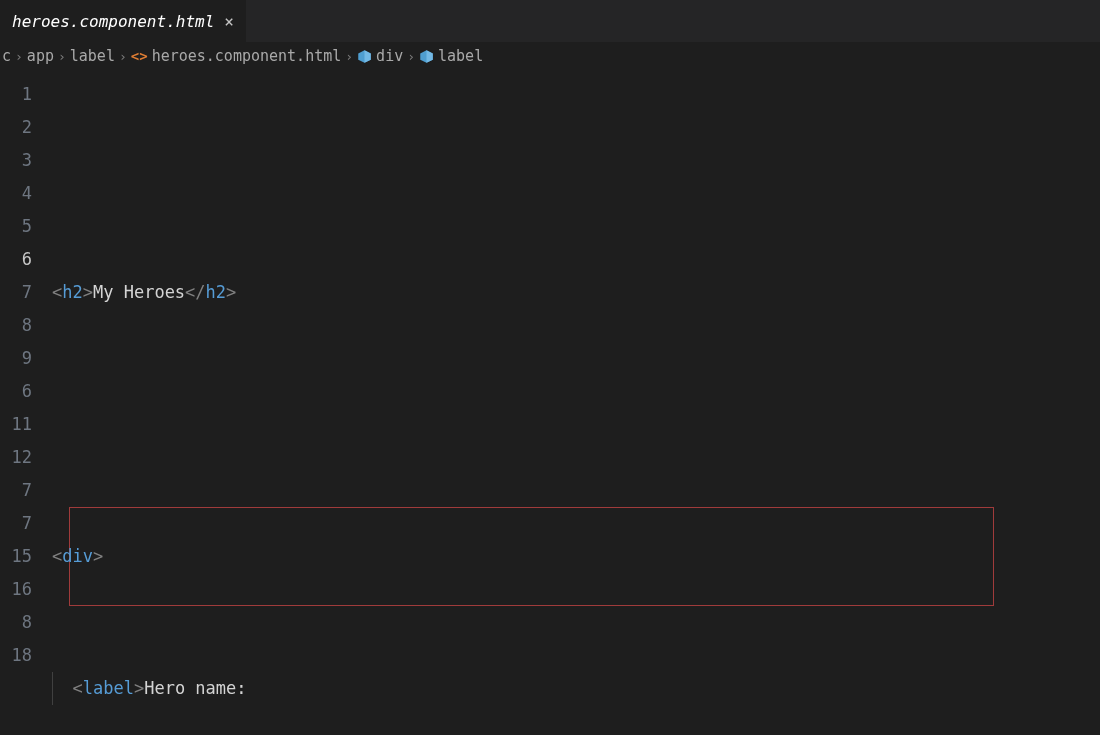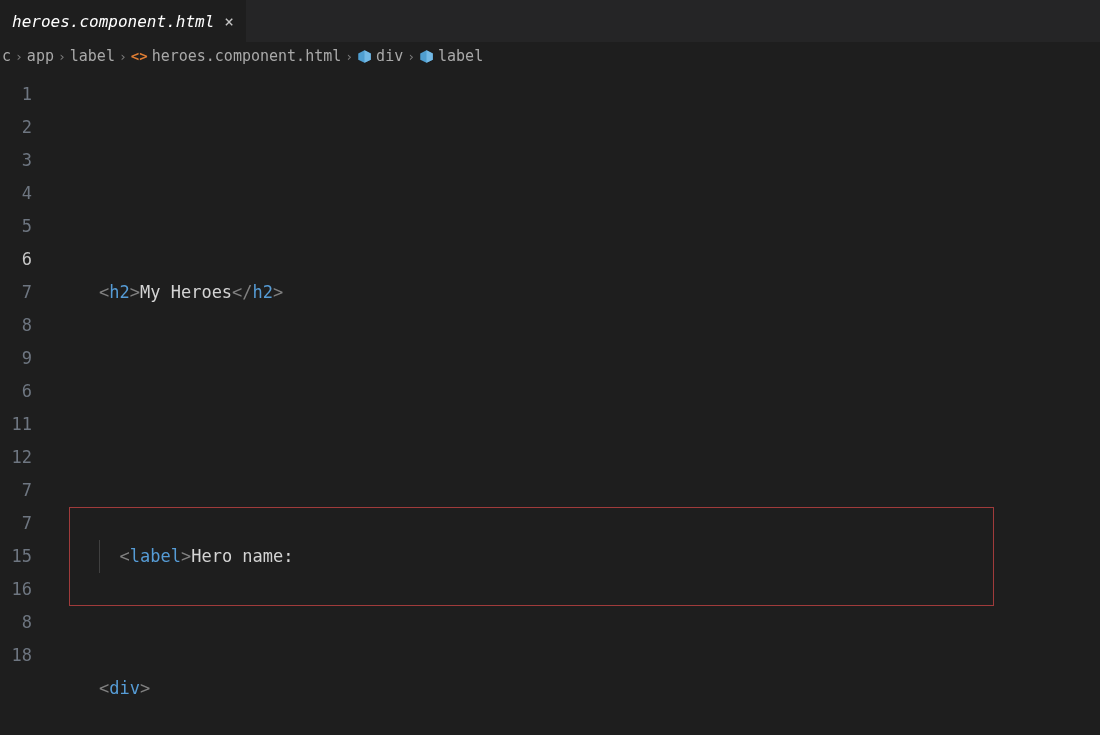--- a/index.html
+++ b/index.html
@@ -70,21 +70,21 @@
     user-select: none;
     font-size: 17px;
   }
   .gutter .gline.current { color: #c6c6c6; }
   .code {
     position: relative;
     flex: 1;
     white-space: pre;
     font-size: 17px;
   }
-  .codeline { position: relative; height: 33px; margin-left: 47px; }
+  .codeline { position: relative; height: 33px; }
   
   .indent-guide {
     position: absolute;
     top: 0; bottom: 0;
     width: 0;
     border-left: 1px solid #404040;
   }
   
   .highlight-box {
     position: absolute;
@@ -157,23 +157,23 @@
 
   <div class="code">
     
     <div class="highlight-box" style="left:17px; top:429px; width:925px; height:99px;"></div>
 
     
     <div class="codeline"><span class="t-brkt">&lt;</span><span class="t-tag">h2</span><span class="t-brkt">&gt;</span><span class="t-txt">My Heroes</span><span class="t-brkt">&lt;/</span><span class="t-tag">h2</span><span class="t-brkt">&gt;</span></div>
     
     <div class="codeline"></div>
     
+    <div class="codeline"><span class="t-brkt">&lt;</span><span class="t-tag">div</span><span class="t-brkt">&gt;</span></div>
+    
     <div class="codeline"><span class="indent-guide" style="left:0px"></span>  <span class="t-brkt">&lt;</span><span class="t-tag">label</span><span class="t-brkt">&gt;</span><span class="t-txt">Hero name:</span></div>
-    
-    <div class="codeline"><span class="t-brkt">&lt;</span><span class="t-tag">div</span><span class="t-brkt">&gt;</span></div>
     
     
     
     
     
     
     
     
     
     

